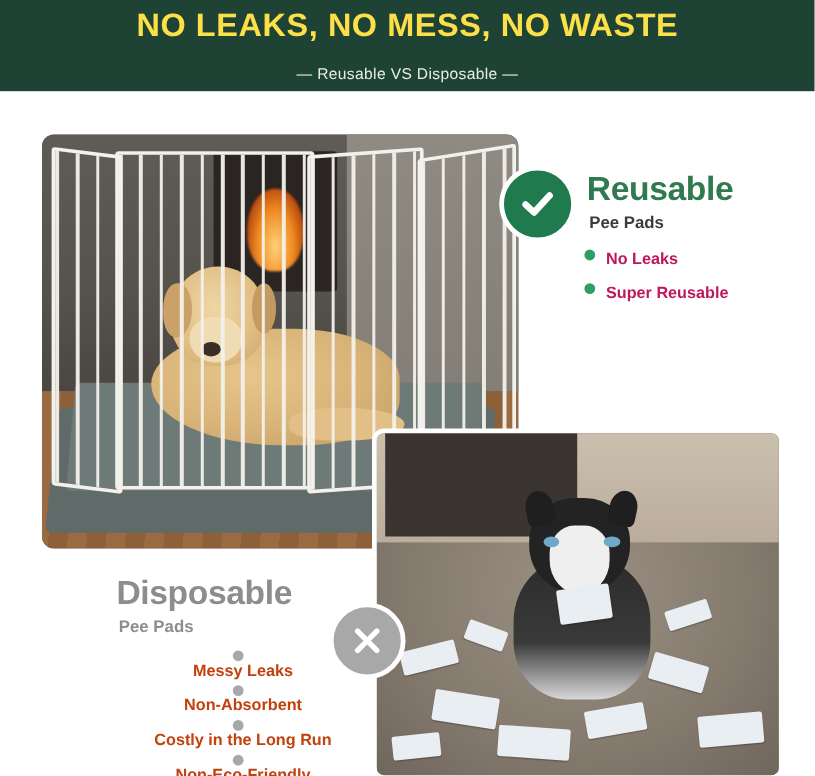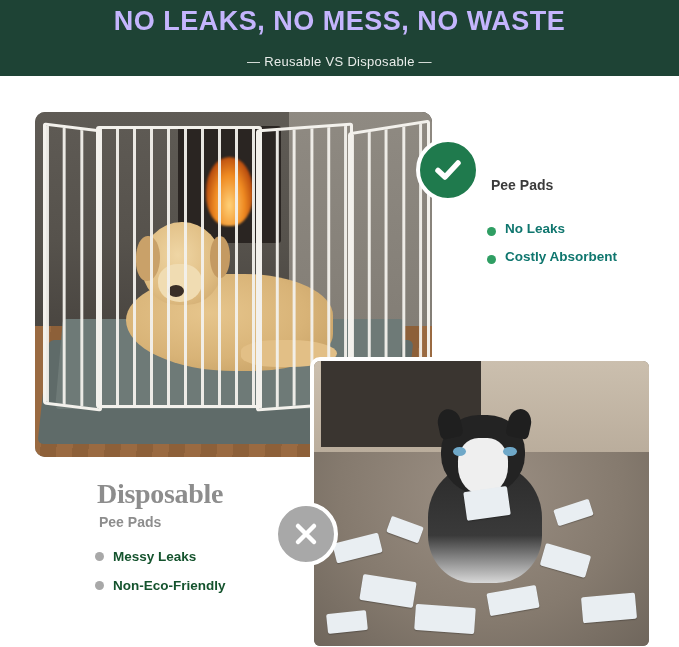--- a/index.html
+++ b/index.html
@@ -28,21 +28,21 @@
     top: 0;
     width: 679px;
     height: 76px;
     background: #1e4335;
     display: flex;
     flex-direction: column;
     align-items: center;
     justify-content: center;
   }
   .header-title {
-    color: #c4b5fd;
+    color: #fde047;
     font-size: 27px;
     font-weight: bold;
     letter-spacing: 0.5px;
     line-height: 1.05;
     text-align: center;
   }
   .header-sub {
     margin-top: 18px;
     color: #e8ece9;
     font-size: 13px;
@@ -248,67 +248,67 @@
     color: #3b3b3b;
   }
   .list-reusable {
     position: absolute;
     left: 487px;
     top: 208px;
     width: 180px;
   }
   .list-reusable .li {
     display: flex;
-    align-items: flex-end;
+    align-items: flex-start;
     height: 28px;
     font-size: 13.5px;
-    color: #0f766e;
+    color: #be185d;
     font-weight: 600;
   }
   .dot-green {
     width: 9px;
     height: 9px;
     border-radius: 50%;
     background: #2f9e63;
     margin-right: 9px;
     flex: none;
   }
 
   
   .disposable-title {
     position: absolute;
     left: 97px;
     top: 478px;
     font-size: 28px;
     font-weight: bold;
     color: #8d8d8d;
     letter-spacing: -0.3px;
-    font-family: Liberation Serif, serif;
   }
   .disposable-sub {
     position: absolute;
     left: 99px;
     top: 514px;
     font-size: 14px;
     font-weight: bold;
     color: #8d8d8d;
   }
   .list-disposable {
     position: absolute;
     left: 95px;
     top: 542px;
     width: 215px;
   }
   .list-disposable .li {
     display: flex;
     align-items: center;
     height: 29px;
     font-size: 13.5px;
-    color: #14532d;
+    color: #c2410c;
     font-weight: 600;
+    flex-direction: column;
   }
   .dot-gray {
     width: 9px;
     height: 9px;
     border-radius: 50%;
     background: #a8a8a8;
     margin-right: 9px;
     flex: none;
   }
 
@@ -431,40 +431,49 @@
       <div class="pen-panel pen-d"></div>
     </div>
   </div>
 
   <div class="badge-check">
     <svg class="svg-check" width="32" height="32" viewBox="0 0 32 32" aria-hidden="true">
       <path d="M6 16.5 L13 23 L26 9" fill="none" stroke="#ffffff" stroke-width="5.5" stroke-linecap="round" stroke-linejoin="round"></path>
     </svg>
   </div>
 
+  <div class="reusable-title">Reusable</div>
   <div class="reusable-sub">Pee Pads</div>
 
   <div class="list-reusable">
     <div class="li">
       <span class="dot-green"></span>
       <span>No Leaks</span>
     </div>
     <div class="li">
       <span class="dot-green"></span>
-      <span>Costly Absorbent</span>
+      <span>Super Reusable</span>
     </div>
   </div>
 
   <div class="disposable-title">Disposable</div>
   <div class="disposable-sub">Pee Pads</div>
 
   <div class="list-disposable">
     <div class="li">
       <span class="dot-gray"></span>
       <span>Messy Leaks</span>
+    </div>
+    <div class="li">
+      <span class="dot-gray"></span>
+      <span>Non-Absorbent</span>
+    </div>
+    <div class="li">
+      <span class="dot-gray"></span>
+      <span>Costly in the Long Run</span>
     </div>
     <div class="li">
       <span class="dot-gray"></span>
       <span>Non-Eco-Friendly</span>
     </div>
   </div>
 
   <div class="photo-disposable">
     <div class="d-wall"></div>
     <div class="d-dark"></div>

